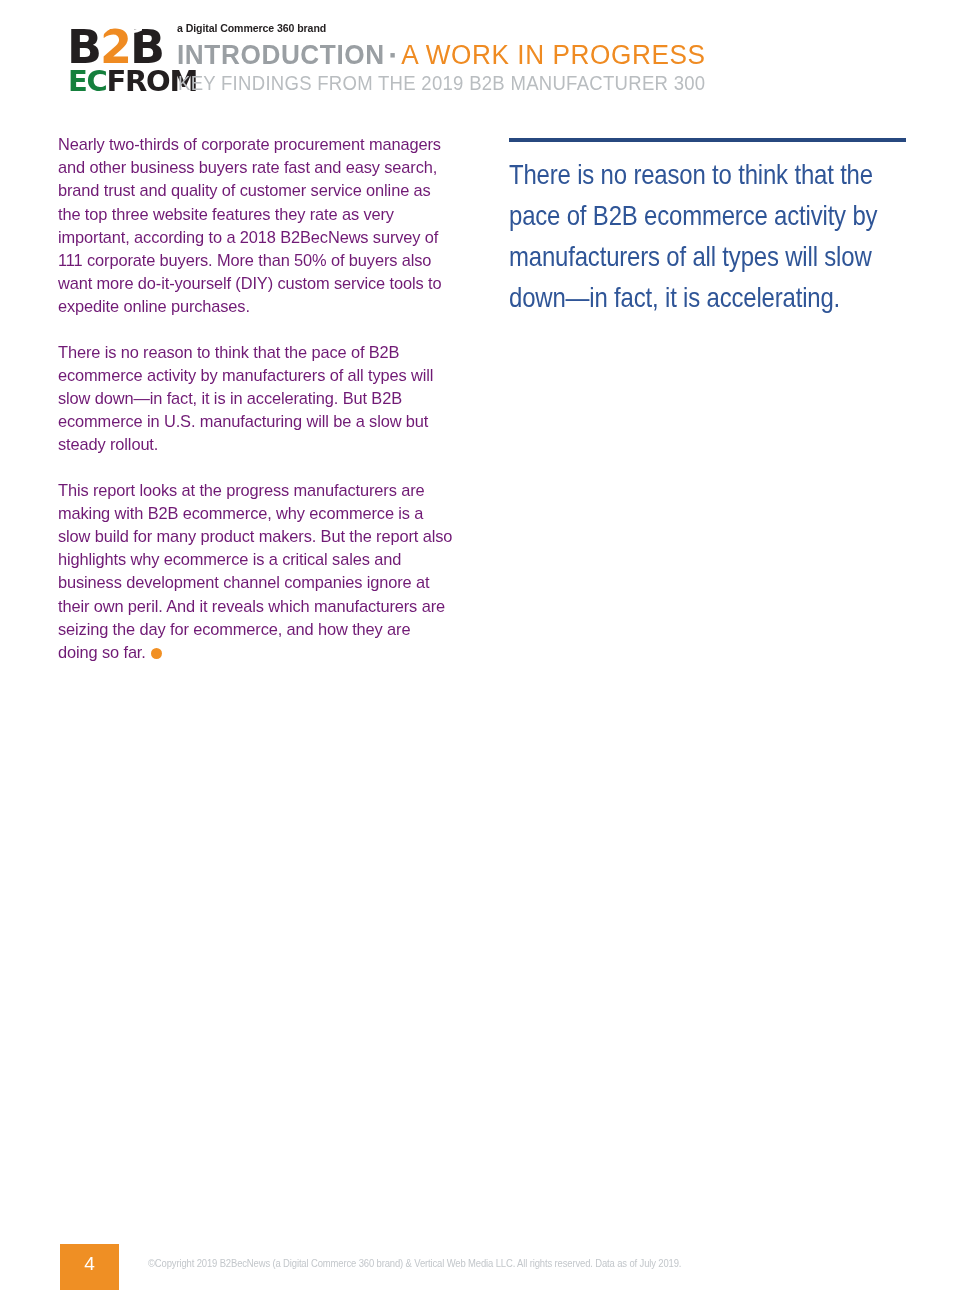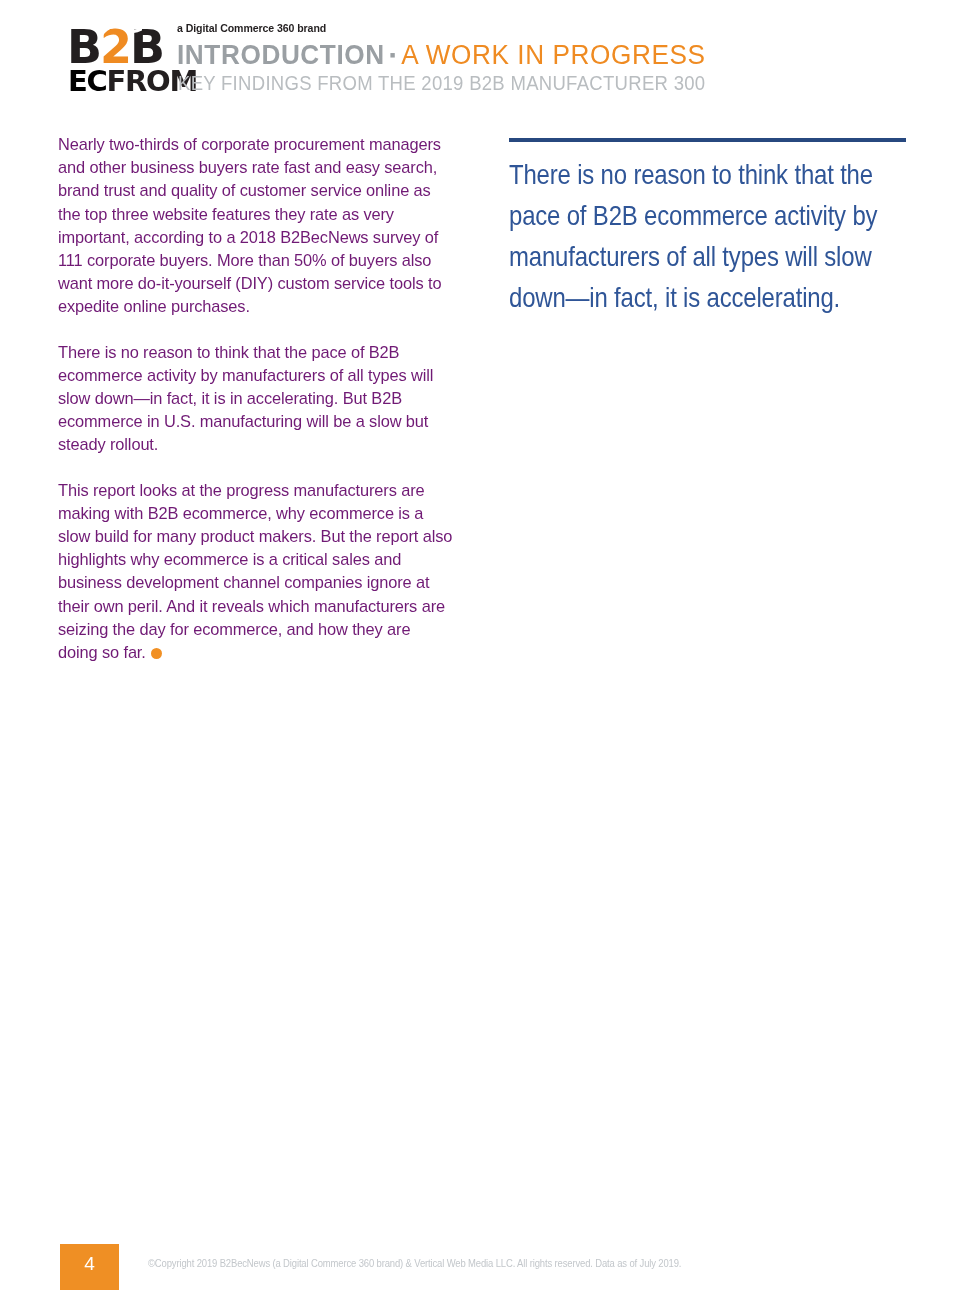--- a/index.html
+++ b/index.html
@@ -68,21 +68,21 @@
   .logo-bottom {
     position: absolute;
     left: 1px;
     top: 47px;
     font-family: "DejaVu Sans", sans-serif;
     font-weight: 700;
     font-size: 29px;
     letter-spacing: -1.3px;
     white-space: nowrap;
   }
-  .logo-bottom .ec { color: #000000; }
+  .logo-bottom .ec { color: #15803d; }
   .logo-bottom .news { color: #231f20; }
 
   .brandline {
     position: absolute;
     left: 110px;
     top: 4px;
     font-family: "Liberation Sans", sans-serif;
     font-size: 11.5px;
     font-weight: 700;
     color: #231f20;

